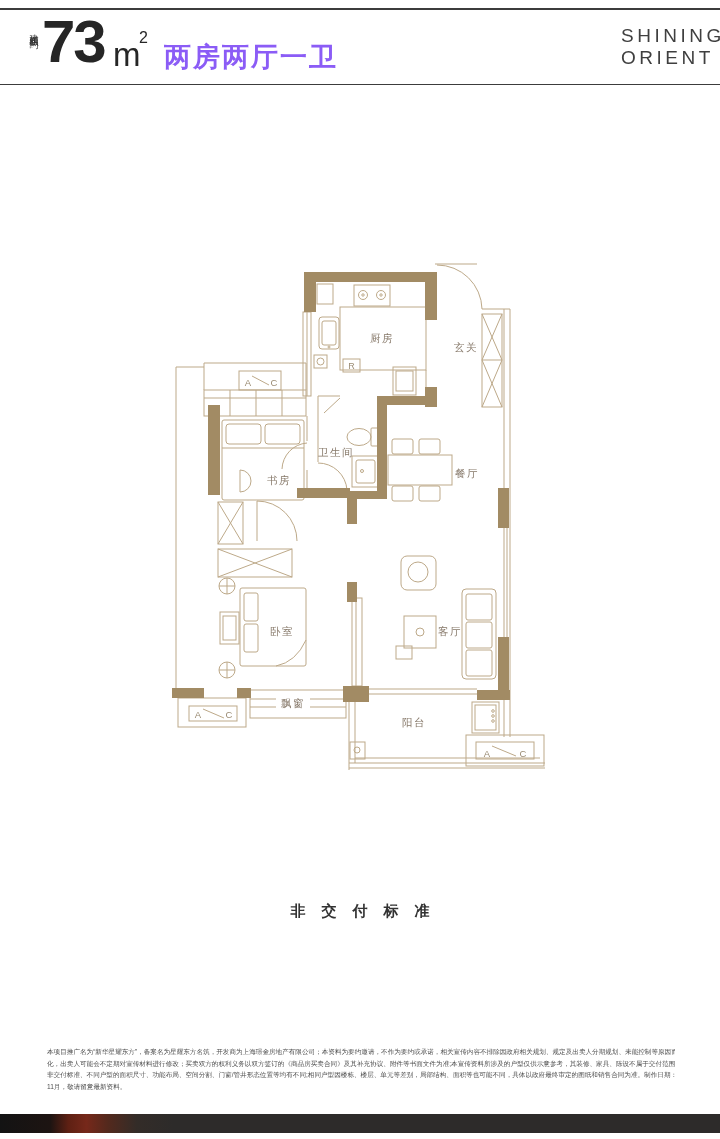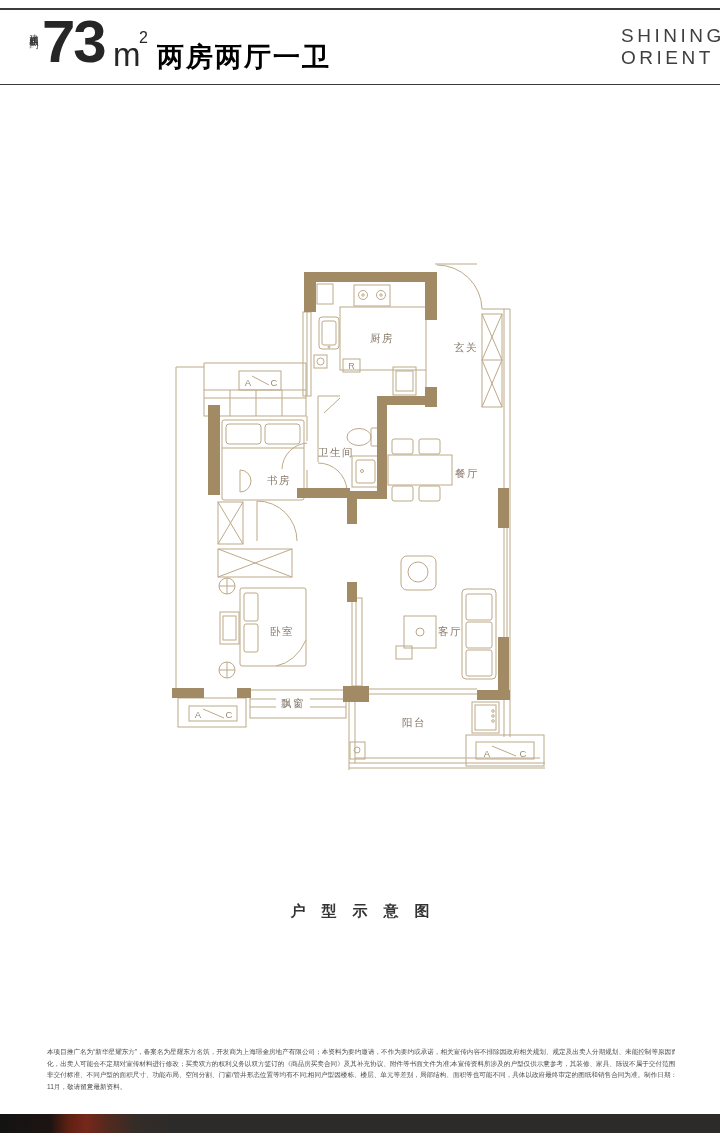--- a/index.html
+++ b/index.html
@@ -8,22 +8,22 @@
   .rule{position:absolute;left:0;right:0;height:0;border-top:2px solid #3c3c3c;}
   .rule-top{top:8px;}
   .rule-mid{top:84px;border-top-width:1.5px;}
   
   .area-note{position:absolute;left:27px;top:27px;writing-mode:vertical-rl;
              font-size:9px;letter-spacing:1.5px;color:#2e2e2e;}
   .area-value{position:absolute;left:42px;top:13px;font-size:60px;line-height:58px;
               font-weight:700;color:#262626;letter-spacing:-2px;}
   .area-unit{position:absolute;left:113px;top:36px;font-size:33px;font-weight:400;color:#262626;}
   .area-sup{position:absolute;left:139px;top:29px;font-size:16px;font-weight:400;color:#262626;}
-  .layout-title{position:absolute;left:157px;top:39px;font-size:27px;font-weight:700;
-                color:#000000;letter-spacing:2px;}
+  .layout-title{position:absolute;left:164px;top:39px;font-size:27px;font-weight:700;
+                color:#8b5cf6;letter-spacing:2px;}
   .brand{position:absolute;left:621px;top:25px;font-size:19px;line-height:22px;
          letter-spacing:3.5px;color:#3f3f3f;font-weight:400;}
   
   .caption{position:absolute;left:0;right:0;top:902px;text-align:center;font-size:15px;
            font-weight:700;color:#333;letter-spacing:16px;text-indent:16px;}
   
   .disclaimer{position:absolute;left:47px;top:1046px;width:628px;font-size:6.6px;
               line-height:11.6px;color:#4e4e4e;letter-spacing:0;}
   .disclaimer div{white-space:nowrap;overflow:hidden;}
   
@@ -234,21 +234,21 @@
     <text class="room-label" x="414" y="726">阳台</text>
     <text class="rlbl" x="351.5" y="369">R</text>
     <text class="acl" x="248" y="386">A</text>
     <text class="acl" x="274" y="386">C</text>
     <text class="acl" x="198" y="718">A</text>
     <text class="acl" x="229" y="718">C</text>
     <text class="acl" x="487" y="757">A</text>
     <text class="acl" x="523" y="757">C</text>
   </svg>
 
-  <div class="caption">户型示意图</div>
+  <div class="caption">非交付标准</div>
 
   <div class="disclaimer">
     <div>本项目推广名为“新华星耀东方”，备案名为星耀东方名筑，开发商为上海璟金房地产有限公司；本资料为要约邀请，不作为要约或承诺，相关宣传内容不排除因政府相关规划、规定及出卖人分期规划、未能控制等原因而发生变</div>
     <div>化，出卖人可能会不定期对宣传材料进行修改；买卖双方的权利义务以双方签订的《商品房买卖合同》及其补充协议、附件等书面文件为准;本宣传资料所涉及的户型仅供示意参考，其装修、家具、陈设不属于交付范围，也并</div>
     <div>非交付标准、不同户型的面积尺寸、功能布局、空间分割、门窗/管井形态位置等均有不同;相同户型因楼栋、楼层、单元等差别，局部结构、面积等也可能不同，具体以政府最终审定的图纸和销售合同为准。制作日期：2023年</div>
     <div>11月，敬请留意最新资料。</div>
   </div>
 
   <div class="bottom-bar"></div>
 

